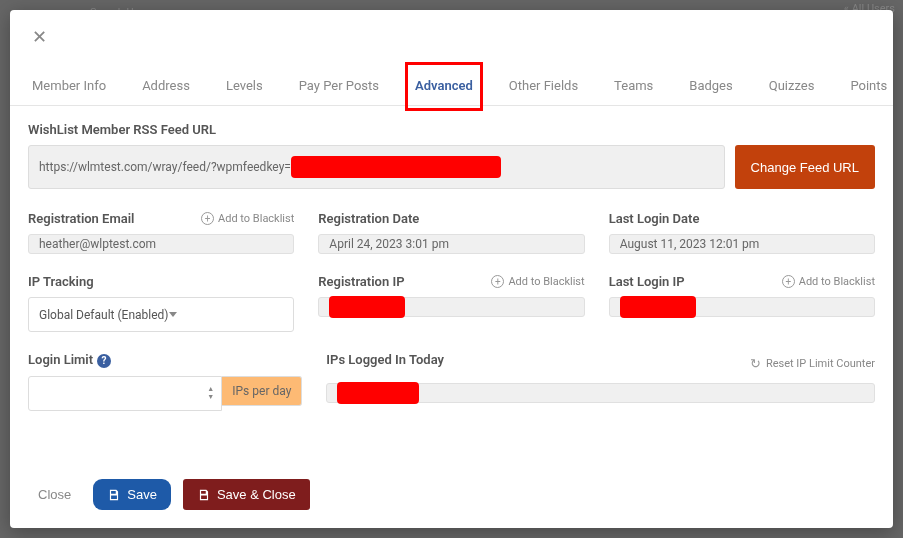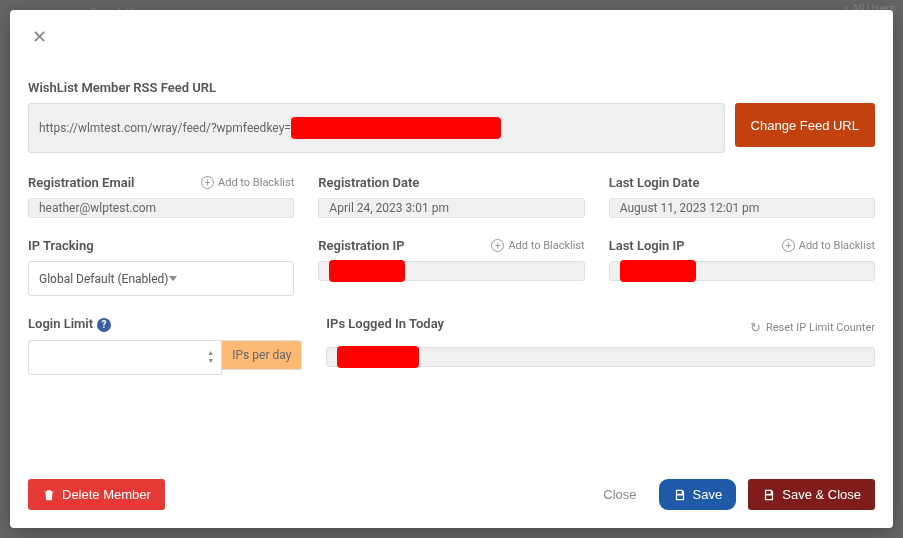--- a/index.html
+++ b/index.html
@@ -107,21 +107,21 @@
 }
 .feed-input-wrap {
   flex: 1;
   background: #f0f0f0;
   border: 1px solid #ddd;
   border-radius: 3px;
   padding: 8px 10px;
   font-size: 12px;
   color: #666;
   position: relative;
-  height: 50px;
+  height: 44px;
   display: flex;
   align-items: center;
 }
 .redact {
   background: #ff0000;
   border-radius: 4px;
   display: inline-block;
 }
 .btn {
   border: none;
@@ -290,20 +290,32 @@
 <div class="backdrop">
   <span class="backdrop-text">Search Users</span>
   <span class="backdrop-text-right">« All Users</span>
 </div>
 
 <div class="modal">
   <div class="modal-header">
     <button class="close-btn">✕</button>
   </div>
 
+  <div class="tabs">
+    <div class="tab">Member Info</div>
+    <div class="tab">Address</div>
+    <div class="tab">Levels</div>
+    <div class="tab">Pay Per Posts</div>
+    <div class="tab active active-highlight">Advanced</div>
+    <div class="tab">Other Fields</div>
+    <div class="tab">Teams</div>
+    <div class="tab">Badges</div>
+    <div class="tab">Quizzes</div>
+    <div class="tab">Points</div>
+  </div>
 
   <div class="modal-body">
     <div class="feed-url-section">
       <div class="field-label">WishList Member RSS Feed URL</div>
       <div class="feed-row">
         <div class="feed-input-wrap">
           <span>https://wlmtest.com/wray/feed/?wpmfeedkey=</span>
             <span class="redact" style="width:210px;height:22px;"></span>
         </div>
         <button class="btn btn-change-feed">Change Feed URL</button>
@@ -391,26 +403,20 @@
         </div>
         <div class="field-box">
           <span class="redact" style="width:82px;height:22px;"></span>
         </div>
       </div>
     </div>
 
   </div>
 
   <div class="modal-footer">
-    <button class="btn btn-red">
-      <svg class="trash-icon" viewBox="0 0 24 24" fill="#fff">
-          <path d="M6 7h12l-1 14H7L6 7zm3-3h6l1 2H8l1-2zM4 6h16v1H4z"></path>
-        </svg>
-      <span>Delete Member</span>
-    </button>
     <div class="footer-right">
       <button class="close-link">Close</button>
       <button class="btn btn-blue">
         <svg class="save-icon" viewBox="0 0 24 24" fill="#fff">
             <path d="M5 3h11l3 3v15H5V3zm2 2v5h8V5H7zm0 8v6h10v-6H7z"></path>
           </svg>
         <span>Save</span>
       </button>
       <button class="btn btn-green">
         <svg class="save-icon" viewBox="0 0 24 24" fill="#fff">

